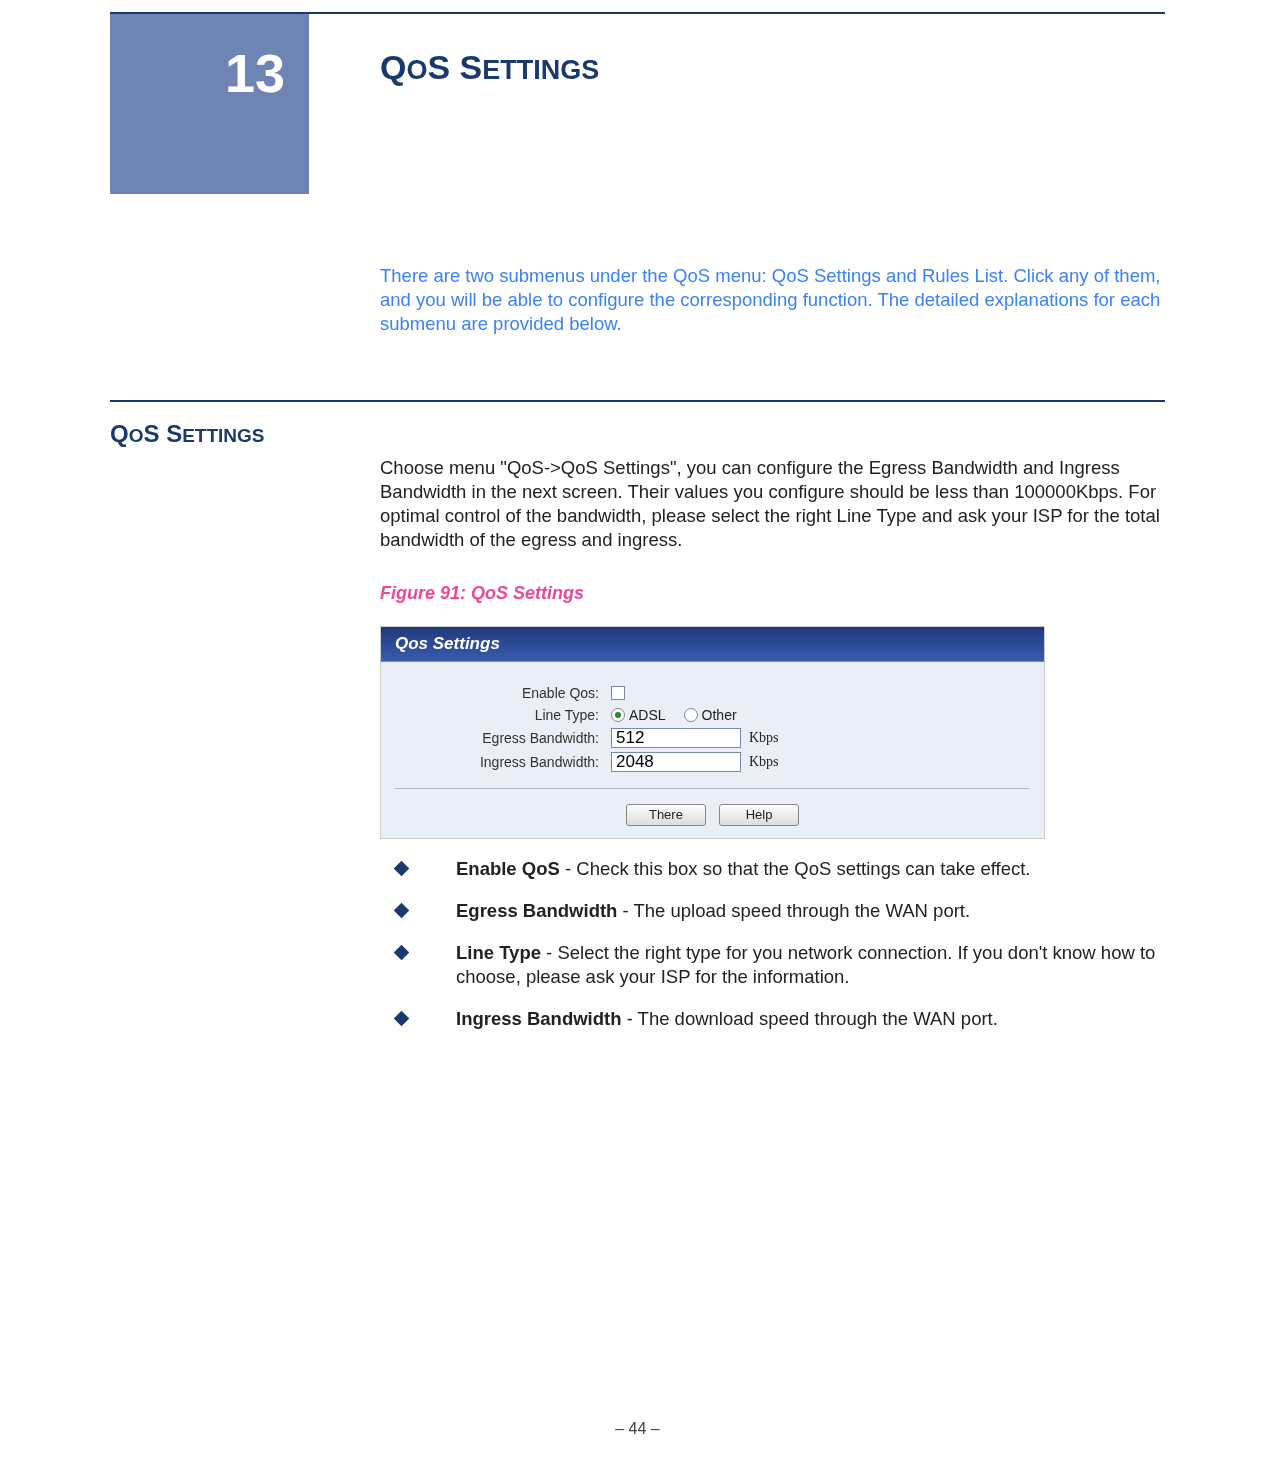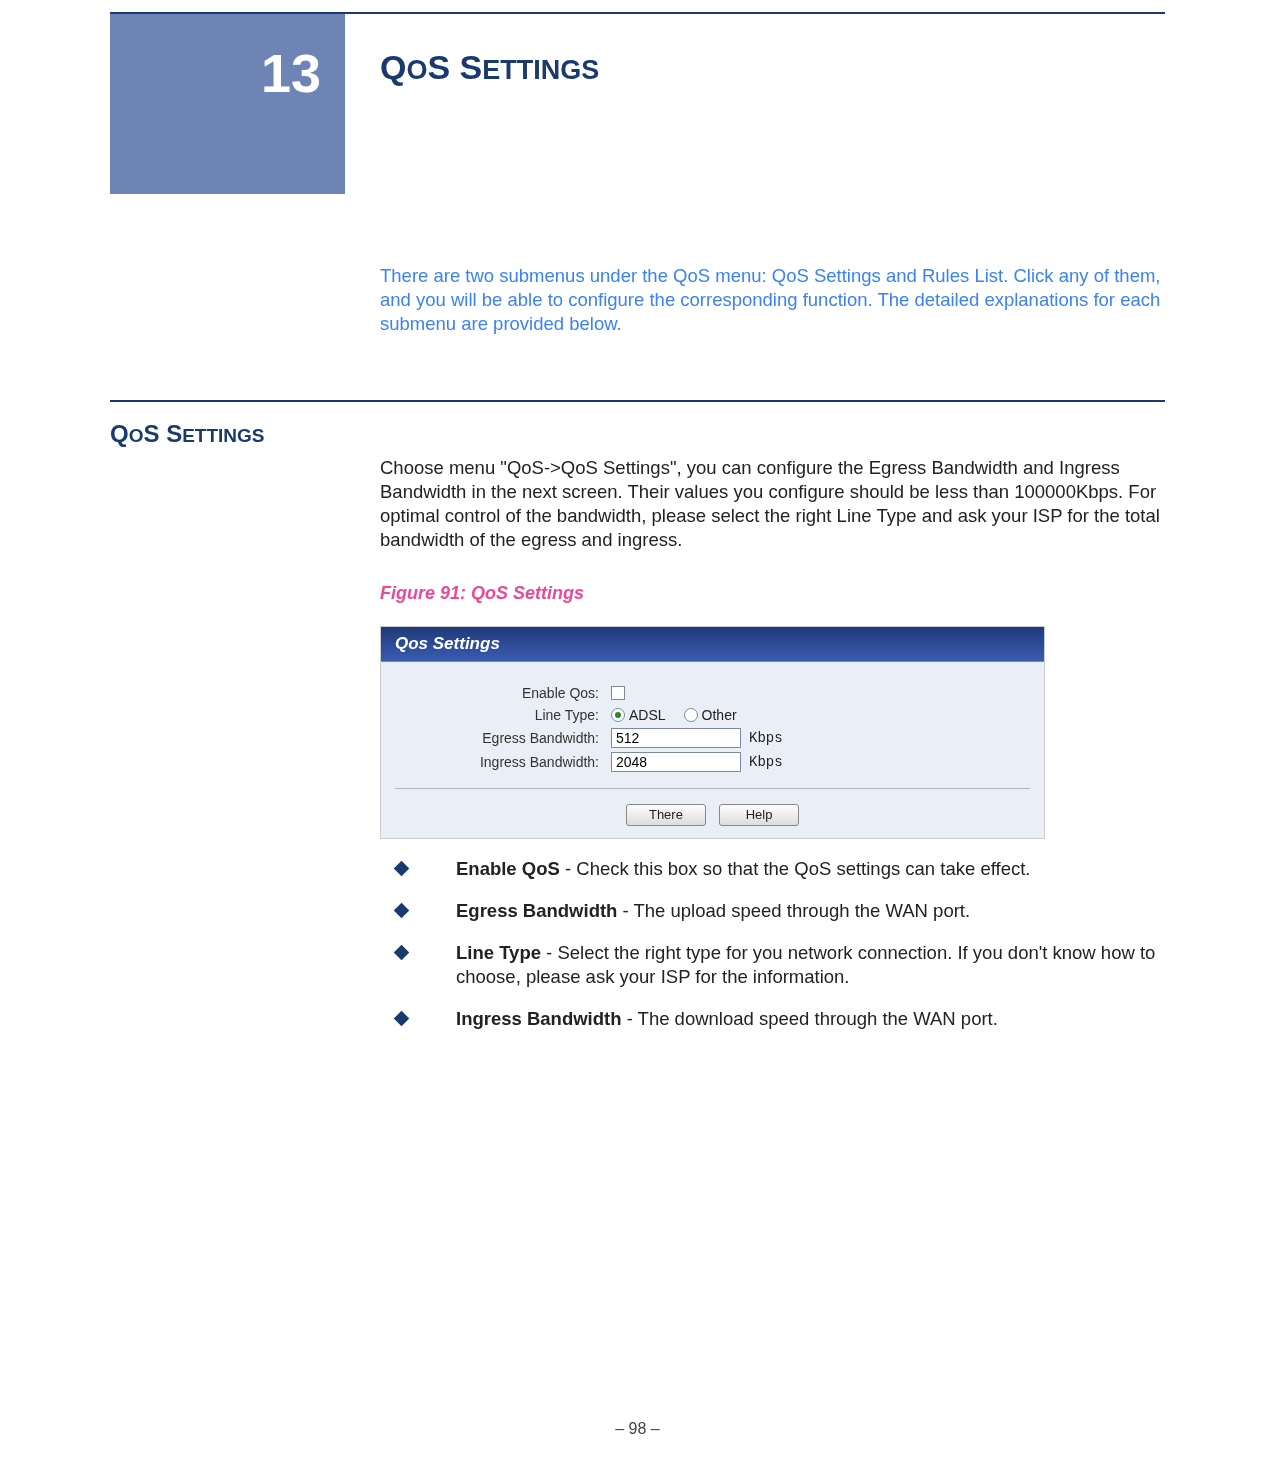--- a/index.html
+++ b/index.html
@@ -15,21 +15,21 @@
     top: 12px;
     left: 110px;
     right: 110px;
     height: 2px;
     background: #1a3a6e;
   }
   .chapter-box {
     position: absolute;
     top: 14px;
     left: 110px;
-    width: 235px;
+    width: 199px;
     height: 180px;
     background: #6d84b4;
   }
   .chapter-num {
     color: #fff;
     font-weight: bold;
     font-size: 54px;
     text-align: right;
     padding: 28px 24px 0 0;
     font-family: Verdana, sans-serif;
@@ -143,25 +143,25 @@
     background: #2a8a2a;
     border-radius: 50%;
     display: block;
   }
   .radio-label { margin-right: 18px; font-family: Arial, sans-serif; text-align: center; }
   .text-input {
     width: 130px;
     height: 20px;
     border: 1px solid #7a8aa0;
     background: #fff;
-    font-size: 14px;
+    font-size: 17px;
     padding: 5px 4px;
     font-family: Arial, sans-serif;
   }
-  .unit { margin-left: 8px; font-family: Liberation Mono, monospace; }
+  .unit { margin-left: 8px; font-family: Liberation Serif, serif; }
   .fig-hr {
     border: none;
     border-top: 1px solid #b0b8c8;
     margin: 16px 14px 12px 14px;
   }
   .btn-row {
     text-align: center;
   }
   .btn {
     display: inline-block;
@@ -281,13 +281,13 @@
       <div class="diamond"></div>
       <div class="bullet-text"><span class="bold">Line Type</span><span> - Select the right type for you network connection. If you don't know how to choose, please ask your ISP for the information.</span></div>
     </div>
     <div class="bullet-item">
       <div class="diamond"></div>
       <div class="bullet-text"><span class="bold">Ingress Bandwidth</span><span> - The download speed through the WAN port.</span></div>
     </div>
   </div>
 </div>
 
-<div class="page-num">–  98  –</div>
+<div class="page-num">–  44  –</div>
 
 </body></html>

